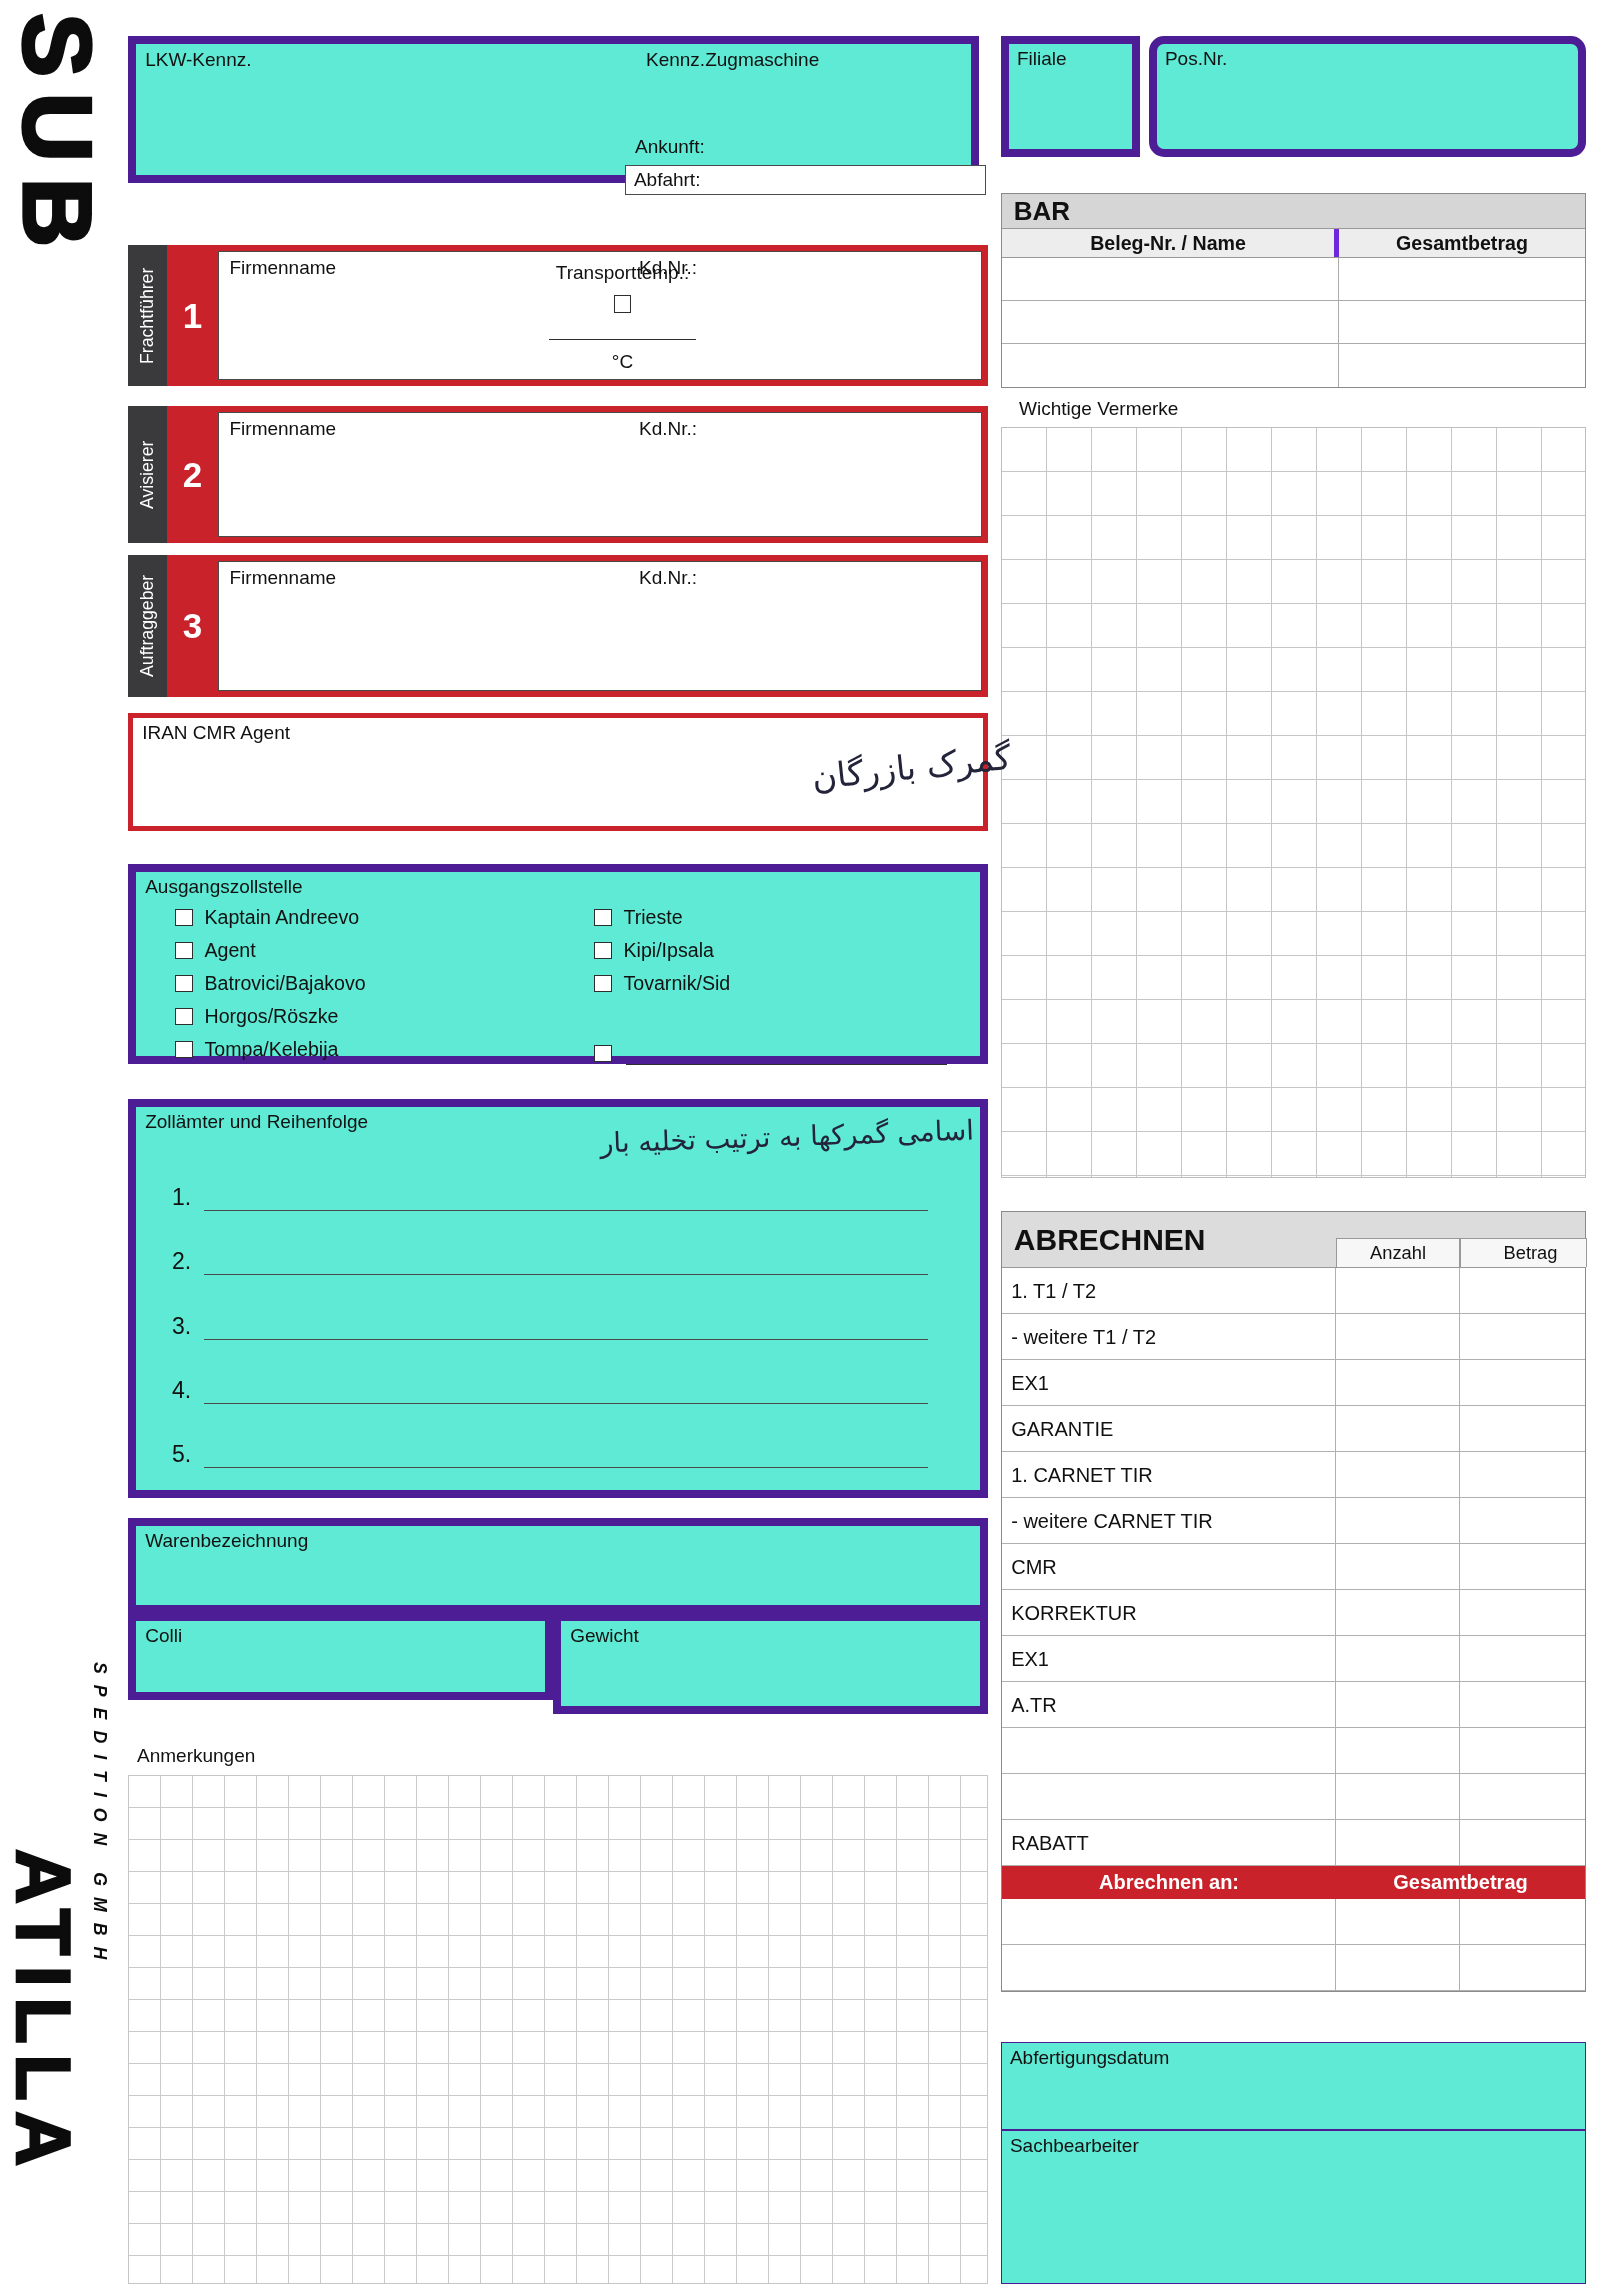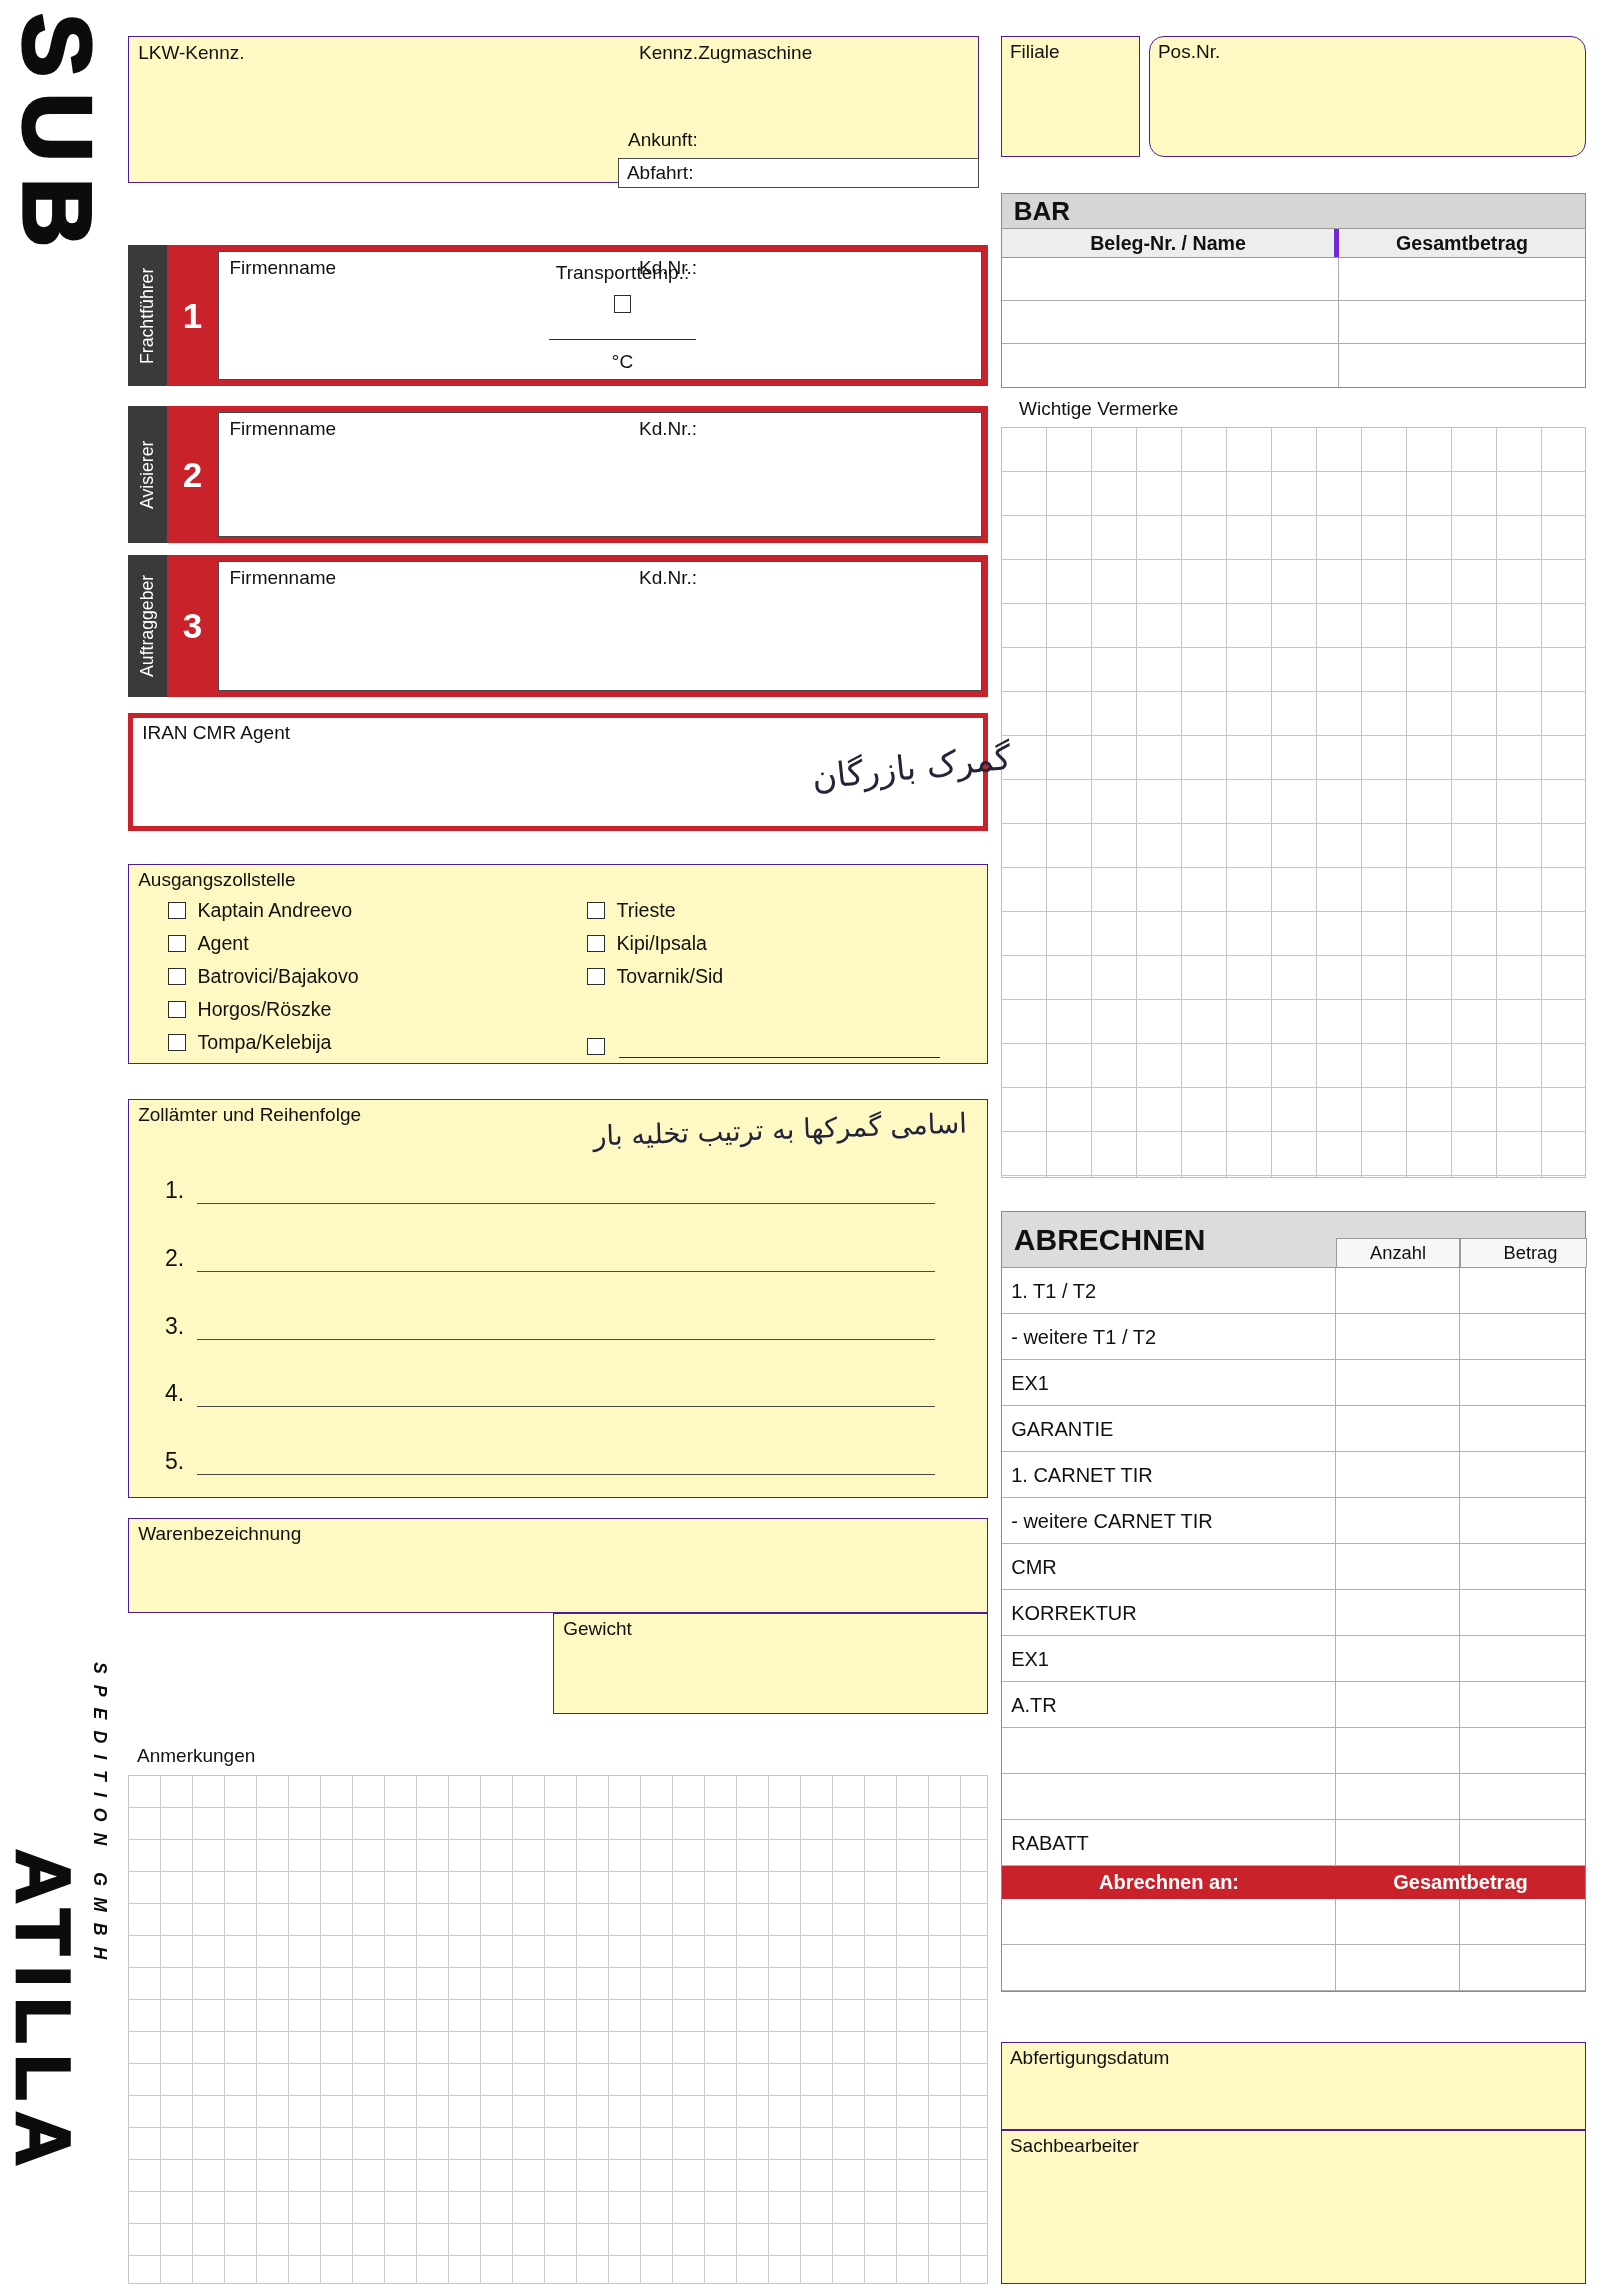--- a/index.html
+++ b/index.html
@@ -1,20 +1,20 @@
 <!DOCTYPE html>
 <html style="font-size:10.5px"><head>
 <meta charset="utf-8">
 <style>
   * { margin:0; padding:0; box-sizing:border-box; }
   body { background:#9a9a9a; font-family:"Liberation Sans","DejaVu Sans",sans-serif; }
   .page { position:relative; width:1623px; height:2295px; background:#ffffff; color:#111; overflow:hidden; }
 
   .lbl { position:absolute; font-size:19px; color:#111; white-space:nowrap; }
-  .box { position:absolute; background:#fef9c3; border:1px solid #4c1d95; }
+  .box { position:absolute; background:#5eead4; border:8px solid #4c1d95; }
 
   
   .sub-logo { position:absolute; left:7.9px; top:13px; width:99px; height:314px; writing-mode:vertical-rl;
               font-size:96px; line-height:99px; font-weight:bold; letter-spacing:15.7px; color:#0c0c0c;
               -webkit-text-stroke:3.3px #0c0c0c; }
   .atilla-logo { position:absolute; left:3.9px; top:1849px; width:79px; height:399px; writing-mode:vertical-rl;
               font-size:76px; line-height:79px; font-weight:bold; letter-spacing:10.5px; color:#0c0c0c;
               -webkit-text-stroke:2.6px #0c0c0c; }
   .spedition-logo { position:absolute; left:84px; top:1662px; width:31px; height:357px; writing-mode:vertical-rl;
               font-size:17.7px; line-height:31px; font-weight:bold; font-style:italic; letter-spacing:11px; color:#0c0c0c; }
@@ -279,20 +279,23 @@
         <div class="zline">
           <span class="zline-num">5.</span>
           <span class="zline-rule"></span>
         </div>
       </div>
   </div>
 
   <div class="box waren-box">
     <div class="lbl" style="left:9.2px; top:3.9px;">Warenbezeichnung</div>
   </div>
+  <div class="box colli-box">
+    <div class="lbl" style="left:9.2px; top:3.9px;">Colli</div>
+  </div>
   <div class="box gewicht-box">
     <div class="lbl" style="left:9.2px; top:3.9px;">Gewicht</div>
   </div>
 
   <div class="lbl" style="left:137px; top:1745px;">Anmerkungen</div>
   <div class="anm-grid"></div>
 
   <div class="abr-block">
     <div class="abr-header">
       <div class="abr-title">ABRECHNEN</div>

